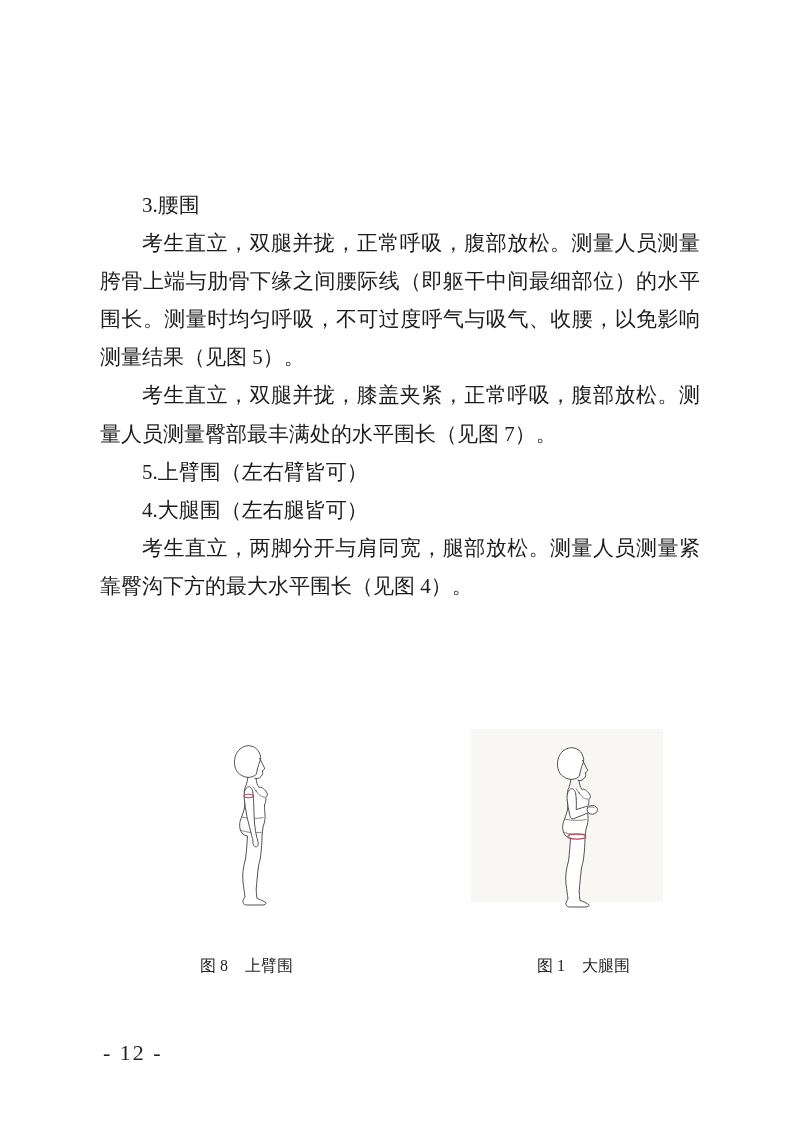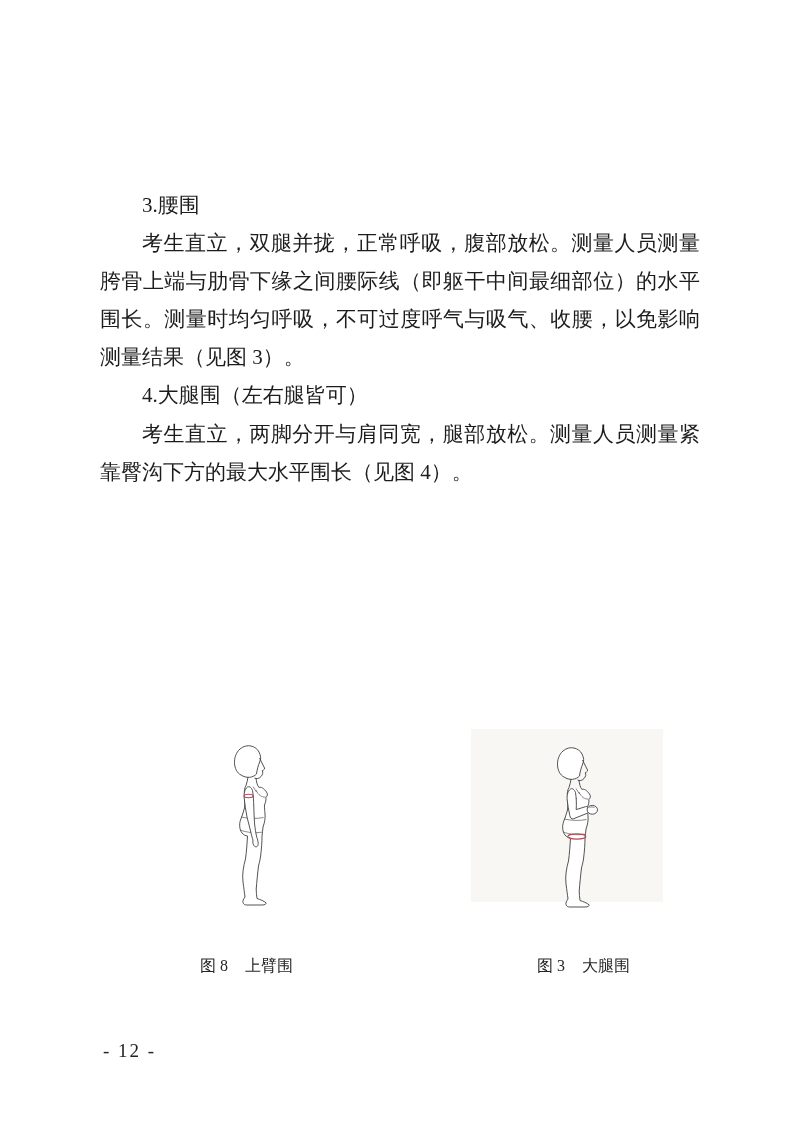--- a/index.html
+++ b/index.html
@@ -33,32 +33,34 @@
   .thin { fill:none; stroke:#565656; stroke-width:0.7; }
   .band { fill:none; stroke-width:1.1; }
   .caption {
     position:absolute; top:956px;
     font-size:16px; line-height:20px; color:#262626;
     white-space:nowrap;
   }
   .cap-title { margin-left:17px; }
   .page-num {
     position:absolute; left:103px; top:1040px;
-    font-size:19px; letter-spacing:2px; color:#222222;
+    font-size:22px; letter-spacing:2px; color:#222222;
     white-space:pre;
   }
 </style>
 </head>
 <body>
 
 <div class="page">
 
   <div class="doc">
     <p>3.腰围</p>
-    <p>考生直立，双腿并拢，正常呼吸，腹部放松。测量人员测量胯骨上端与肋骨下缘之间腰际线（即躯干中间最细部位）的水平围长。测量时均匀呼吸，不可过度呼气与吸气、收腰，以免影响测量结果（见图 3）。</p>
+    <p>考生直立，双腿并拢，正常呼吸，腹部放松。测量人员测量胯骨上端与肋骨下缘之间腰际线（即躯干中间最细部位）的水平围长。测量时均匀呼吸，不可过度呼气与吸气、收腰，以免影响测量结果（见图 5）。</p>
+    <p>考生直立，双腿并拢，膝盖夹紧，正常呼吸，腹部放松。测量人员测量臀部最丰满处的水平围长（见图 7）。</p>
+    <p>5.上臂围（左右臂皆可）</p>
     <p>4.大腿围（左右腿皆可）</p>
     <p>考生直立，两脚分开与肩同宽，腿部放松。测量人员测量紧靠臀沟下方的最大水平围长（见图 4）。</p>
   </div>
 
   <div class="figure-bg"></div>
 
   <svg class="fig" style="left:220px; top:744px;" width="60" height="166" viewBox="0 0 60 166">
 
     <path class="outline" d="
       M 39,43.5
@@ -178,18 +180,18 @@
       M 39.5,14 C 41,17 43,21 44.5,24 L 44.5,25 C 43.8,26 43,26.3 42.3,26.6
       C 43.2,28.5 42.8,30.5 41,32.5 C 39,34.8 36.5,35 34.5,34"></path>
     <path class="stroke-only" d="M 36,34 C 36.5,38 37,41 39,43.5"></path>
     <path class="stroke-only" d="M 28,33 C 27.5,36 27,39 26,41.5"></path>
   </svg>
 
   <div class="caption" style="left:200px;">
     <span>图 8</span><span class="cap-title">上臂围</span>
   </div>
   <div class="caption" style="left:537px;">
-    <span>图 3</span><span class="cap-title">大腿围</span>
+    <span>图 1</span><span class="cap-title">大腿围</span>
   </div>
 
   <div class="page-num">- 12 -</div>
 
 </div>
 
 </body></html>

